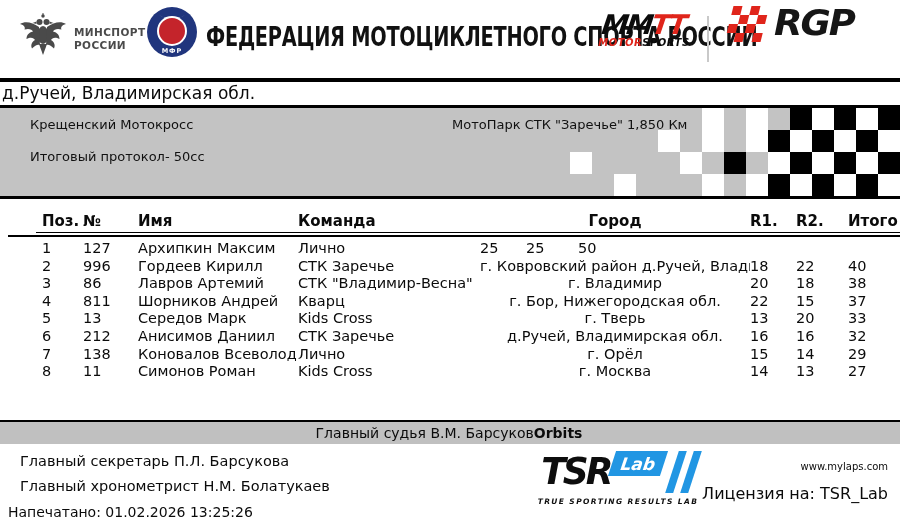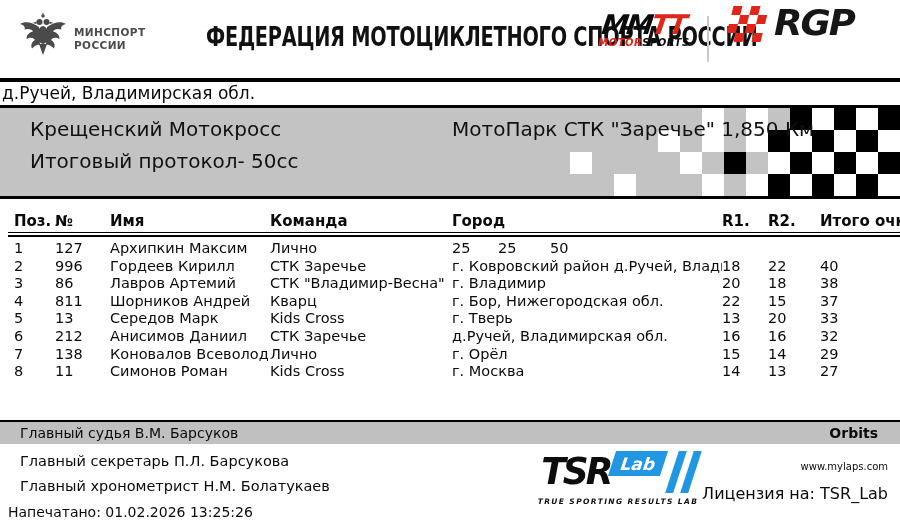--- a/index.html
+++ b/index.html
@@ -31,47 +31,47 @@
   .rgp{position:absolute;left:720px;top:4px;display:flex;align-items:center;}
   .rgp-text{font-size:37px;font-weight:bold;font-style:italic;letter-spacing:-2px;color:#161616;
     transform:scaleY(.95);display:inline-block;line-height:38px;margin-left:2px;}
   
   #locbar{position:absolute;top:78px;left:0;width:900px;box-sizing:border-box;
     border-top:4px solid #000;border-bottom:3px solid #000;background:#fff;
     padding:1px 0 2px 2px;font-size:17px;}
   
   #panel{position:absolute;top:108px;left:0;width:900px;height:88px;background:#c3c3c3;
     border-bottom:3px solid #000;box-sizing:content-box;}
-  .panel-text{position:absolute;font-size:20px;color:#111;z-index:2;}
+  .panel-text{position:absolute;font-size:13px;color:#111;z-index:2;}
   .ev-name{left:30px;top:9px;}
   .ev-protocol{left:30px;top:41px;}
   .ev-venue{left:452px;top:9px;}
   .checker{position:absolute;right:0;top:0;width:352px;height:88px;display:grid;
     grid-template-columns:repeat(16,22px);grid-auto-rows:22px;z-index:1;}
   .checker .w{background:#fff;}
   .checker .b{background:#000;}
   .checker .g{background:transparent;}
   
   #results{position:absolute;top:212px;left:8px;width:892px;}
-  .trow{display:flex;height:17.6px;font-size:14.5px;white-space:nowrap;}
+  .trow{display:flex;height:17.6px;font-size:14.5px;white-space:nowrap;margin-left:28px;}
   .thead{height:20px;font-weight:bold;font-size:15px;border-bottom:1.5px solid #000;}
   .thickline{height:2.5px;background:#000;margin-top:1.5px;margin-bottom:3px;}
   .cell{overflow:hidden;box-sizing:border-box;}
   .c-pos{width:47px;padding-left:6px;}
   .c-num{width:55px;}
   .c-name{width:160px;}
   .c-team{width:182px;}
-  .c-city{width:270px;}
+  .c-city{width:270px;text-align:center;}
   .c-r1{width:46px;}
   .c-r2{width:52px;}
   .c-total{flex:1;}
   
   #judgebar{position:absolute;top:420px;left:0;width:900px;height:22px;box-sizing:content-box;
     border-top:2.5px solid #000;background:#c0c0c0;display:flex;align-items:center;
-    justify-content:space-between;padding:0;font-size:14px;}
+    justify-content:center;padding:0;font-size:14px;}
   #judgebar .left{padding-left:20px;}
   #judgebar .right{padding-right:22px;font-weight:bold;}
   .official{position:absolute;left:20px;font-size:14.5px;}
   .off-2{top:453px;}
   .off-3{top:478px;}
   #printed{position:absolute;left:8px;top:504px;font-size:14px;}
   .mylaps{position:absolute;right:12px;top:461px;font-size:10px;text-align:right;}
   .license{position:absolute;right:12px;top:484px;font-size:16px;text-align:right;}
   
   #tsr{position:absolute;left:523px;top:451px;width:190px;text-align:center;}
@@ -101,20 +101,27 @@
       <path d="M42 32 C28 22 14 20 4 26 C13 28 15 33 13 37 C22 34 28 37 30 41 C21 43 17 49 17 56 C26 51 32 54 34 58 C27 62 25 69 28 75 C34 68 40 66 44 68 Z"></path>
       <path d="M58 32 C72 22 86 20 96 26 C87 28 85 33 87 37 C78 34 72 37 70 41 C79 43 83 49 83 56 C74 51 68 54 66 58 C73 62 75 69 72 75 C66 68 60 66 56 68 Z"></path>
       <path d="M42 66 L50 88 L58 66 Z"></path>
       <rect x="43" y="40" width="14" height="16" rx="2" fill="#4a4a4a"></rect>
     </g>
   </svg>
   <div class="minsport">
     <div>МИНСПОРТ</div>
     <div>РОССИИ</div>
   </div>
+  <div class="mfr">
+    <svg class="mfr-wing" width="30" height="10" viewBox="0 0 30 10">
+      <path d="M15 9 L2 2 C8 6 12 5 15 3 C18 5 22 6 28 2 Z" fill="#ffffff"></path>
+    </svg>
+    <div class="mfr-inner"></div>
+    <div class="mfr-abbr">МФР</div>
+  </div>
   <div class="fedtitle">ФЕДЕРАЦИЯ МОТОЦИКЛЕТНОГО СПОРТА РОССИИ</div>
   <div class="mmt">
     <div class="mmt-big"><span>MM</span><span class="red">TT</span></div>
     <div class="mmt-sub"><span class="red">MOTOR</span><span>SPORTS</span></div>
   </div>
   <div class="hdr-sep"></div>
   <div class="rgp">
     <svg width="52" height="40" viewBox="0 0 52 40">
       <g fill="#e0251b" transform="skewX(-14)">
         <rect x="14" y="2" width="9" height="9"></rect>

